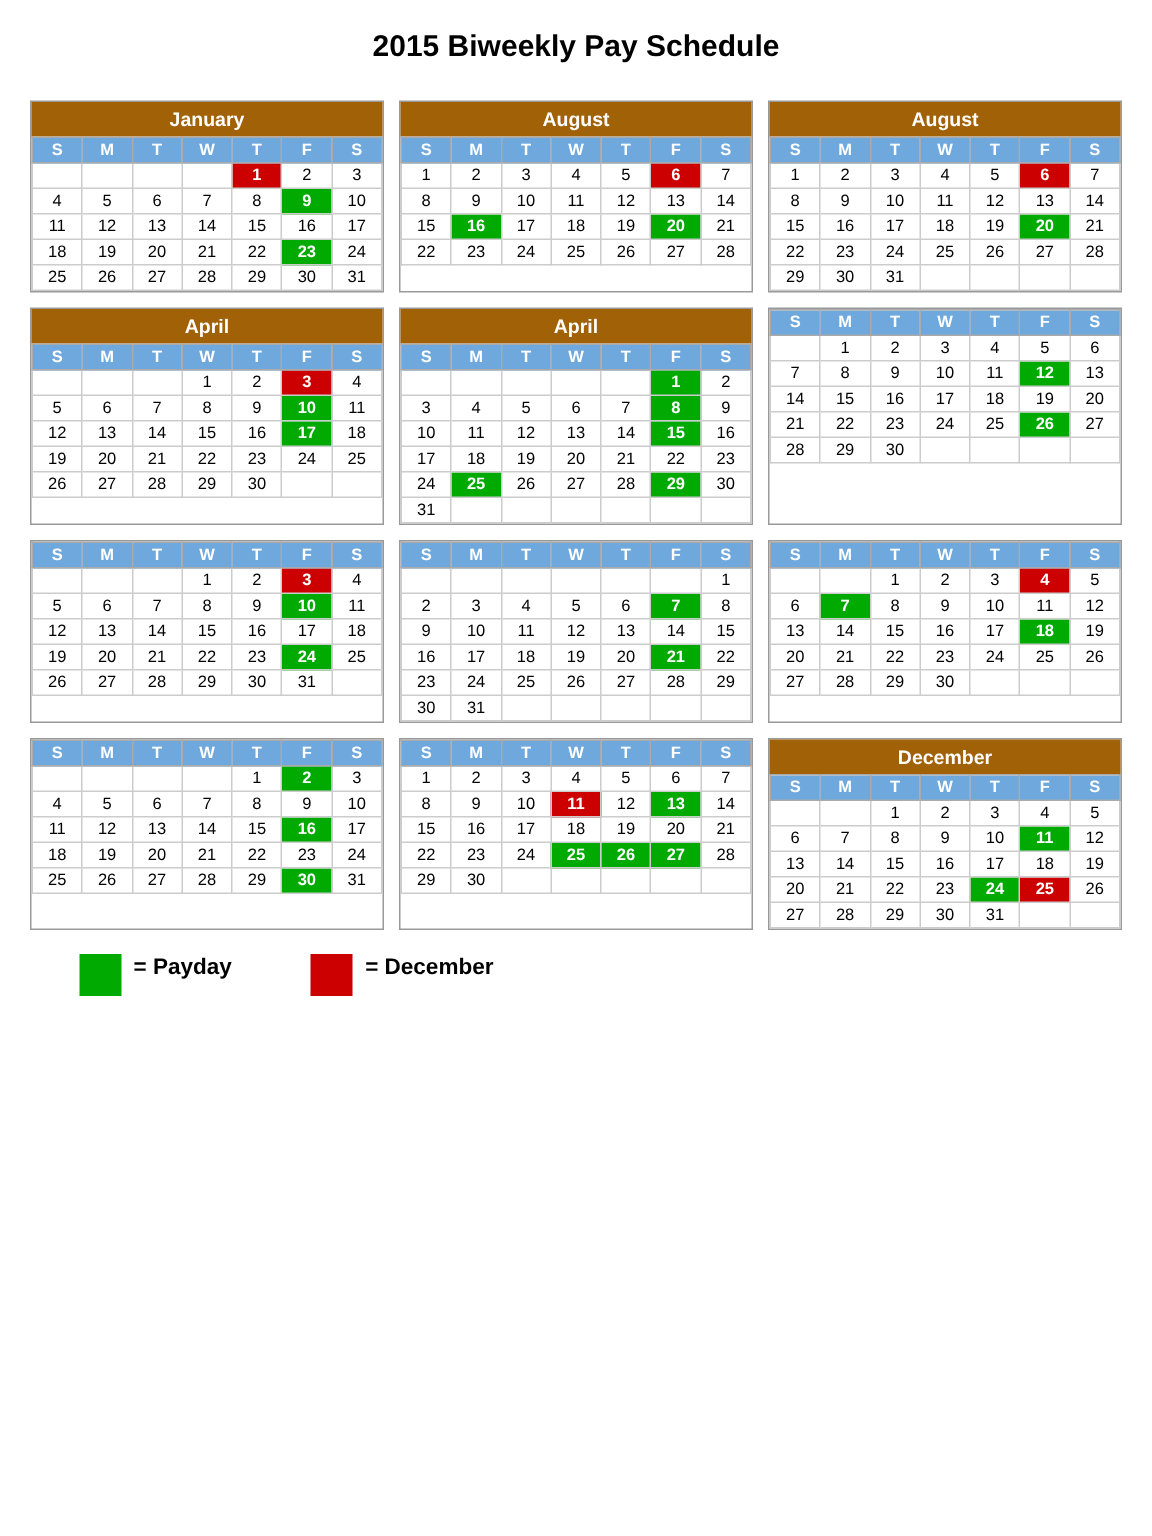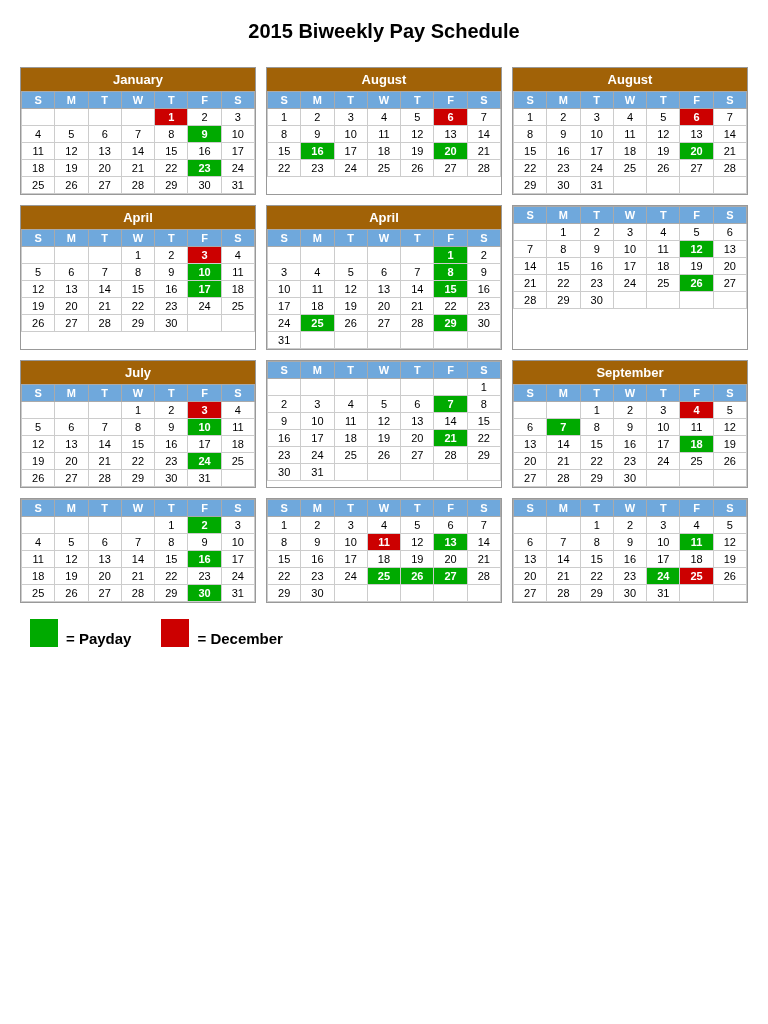--- a/index.html
+++ b/index.html
@@ -63,24 +63,25 @@
     }
     .legend {
       display: flex;
       align-items: center;
       gap: 30px;
       margin-top: 16px;
       padding-left: 10px;
     }
     .legend-item {
       display: flex;
-      align-items: flex-end;
+      align-items: flex-start;
       gap: 8px;
       font-size: 15px;
       font-weight: bold;
+      margin-left: 23px;
     }
     .legend-box {
       width: 28px;
       height: 28px;
     }
     .legend-payday { background: #00aa00; }
     .legend-holiday { background: #cc0000; }
   </style>
 </head>
 <body>
@@ -459,21 +460,20 @@
             <td>30</td>
             <td></td>
             <td></td>
             <td></td>
             <td></td>
           </tr>
         </tbody>
       </table>
     </div>
     <div class="calendar">
-      <div class="calendar-title">July</div>
       <table class="cal-table">
         <thead>
           <tr>
             <th>S</th>
             <th>M</th>
             <th>T</th>
             <th>W</th>
             <th>T</th>
             <th>F</th>
             <th>S</th>
@@ -593,21 +593,20 @@
             <td></td>
             <td></td>
             <td></td>
             <td></td>
             <td></td>
           </tr>
         </tbody>
       </table>
     </div>
     <div class="calendar">
-      <div class="calendar-title">September</div>
       <table class="cal-table">
         <thead>
           <tr>
             <th>S</th>
             <th>M</th>
             <th>T</th>
             <th>W</th>
             <th>T</th>
             <th>F</th>
             <th>S</th>
@@ -780,20 +779,21 @@
             <td></td>
             <td></td>
             <td></td>
             <td></td>
             <td></td>
           </tr>
         </tbody>
       </table>
     </div>
     <div class="calendar">
+      <div class="calendar-title">December</div>
       <table class="cal-table">
         <thead>
           <tr>
             <th>S</th>
             <th>M</th>
             <th>T</th>
             <th>W</th>
             <th>T</th>
             <th>F</th>
             <th>S</th>

